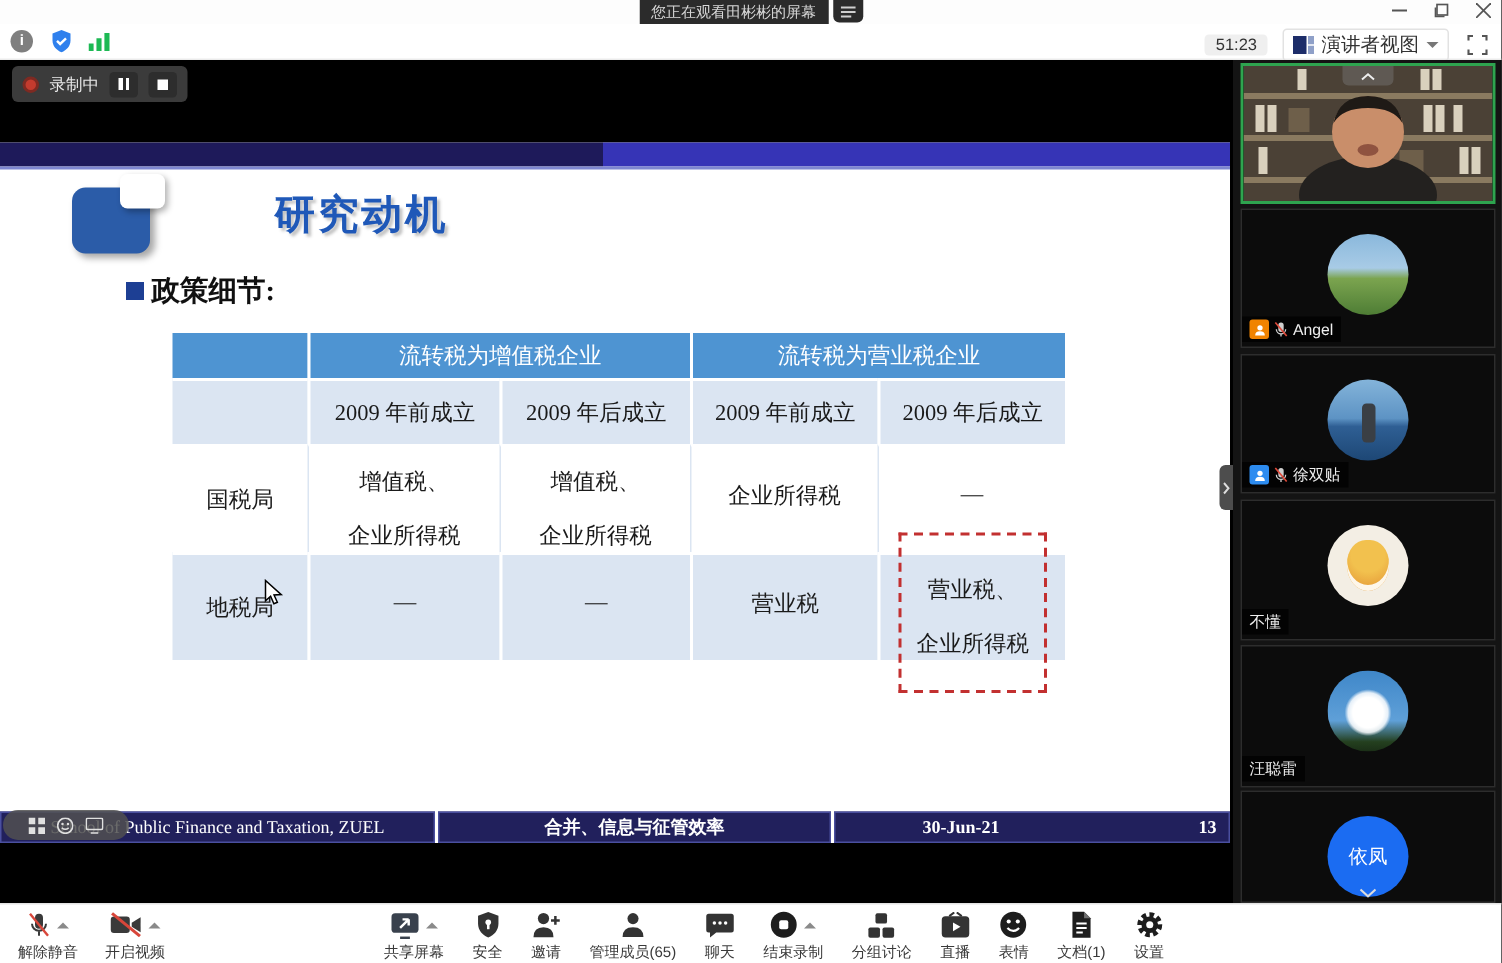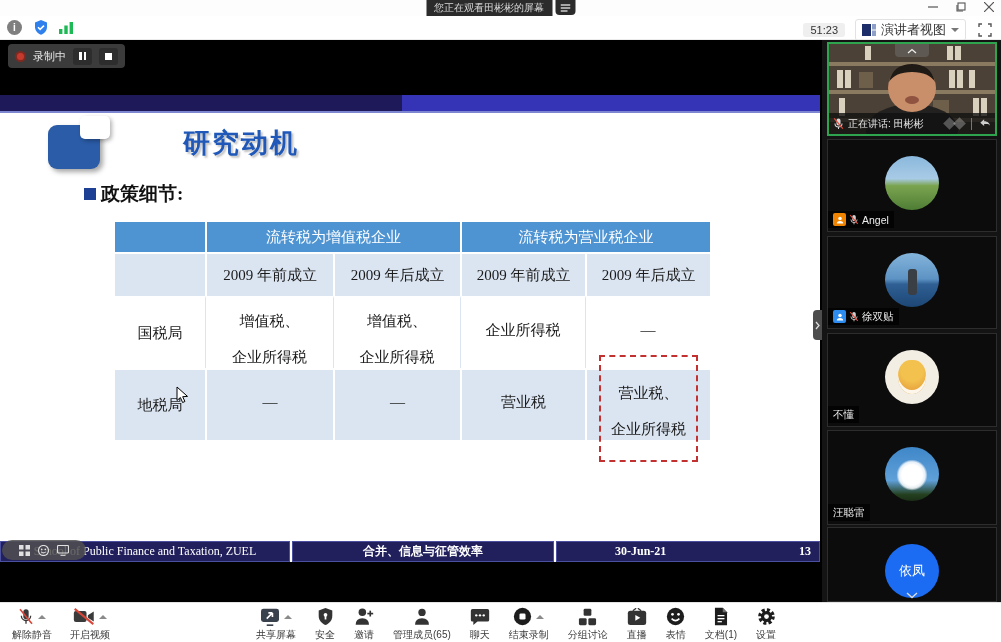--- a/index.html
+++ b/index.html
@@ -378,37 +378,20 @@
         <ellipse cx="83" cy="86" rx="46" ry="26" fill="#23211f"></ellipse>
         <circle cx="83" cy="44" r="24" fill="#c98e6a"></circle>
         <path d="M60 38q4-18 23-18t23 18q-6-10-23-10t-23 10z" fill="#1f1a16"></path>
         <ellipse cx="83" cy="56" rx="7" ry="4" fill="#8f5340"></ellipse>
       </svg>
       <div class="chev-top">
         <svg width="10" height="6" viewBox="0 0 10 6">
             <path d="M1 5l4-3.5L9 5" fill="none" stroke="#eee" stroke-width="1.3"></path>
           </svg>
       </div>
-      <div class="sp-overlay">
-        <svg width="11" height="13" viewBox="0 0 14 16">
-          <path d="M7 1.5a2.6 2.6 0 0 1 2.6 2.6v4a2.6 2.6 0 0 1-5.2 0v-4A2.6 2.6 0 0 1 7 1.5z" fill="#d8d8d8"></path>
-          <path d="M2.5 8a4.5 4.5 0 0 0 9 0" fill="none" stroke="#d8d8d8" stroke-width="1.3"></path>
-          <line x1="7" y1="12.5" x2="7" y2="15" stroke="#d8d8d8" stroke-width="1.3"></line>
-          <line x1="1.5" y1="1.5" x2="12.5" y2="14.5" stroke="#e04a3a" stroke-width="1.6"></line>
-        </svg>
-        <span class="sp-text">正在讲话: 田彬彬</span>
-        <span class="sp-logo">
-          <span class="diamond"></span>
-            <span class="diamond"></span>
-        </span>
-        <span class="sp-div"></span>
-        <svg width="12" height="11" viewBox="0 0 14 12">
-          <path d="M6 1L1.5 5 6 9V6.5h3.5A3.2 3.2 0 0 1 13 10c0-4-2.8-6.5-7-6.5z" fill="#cfcfcf"></path>
-        </svg>
-      </div>
     </div>
 
     <div class="tile t2">
       <div class="avatar av-angel"></div>
       <div class="name-tag">
         <span class="role-badge badge-orange">
           <svg width="8" height="8" viewBox="0 0 10 10">
               <circle cx="5" cy="3.2" r="2.2" fill="#fff"></circle>
               <path d="M1 9.5q0-3.4 4-3.4t4 3.4z" fill="#fff"></path>
             </svg>

